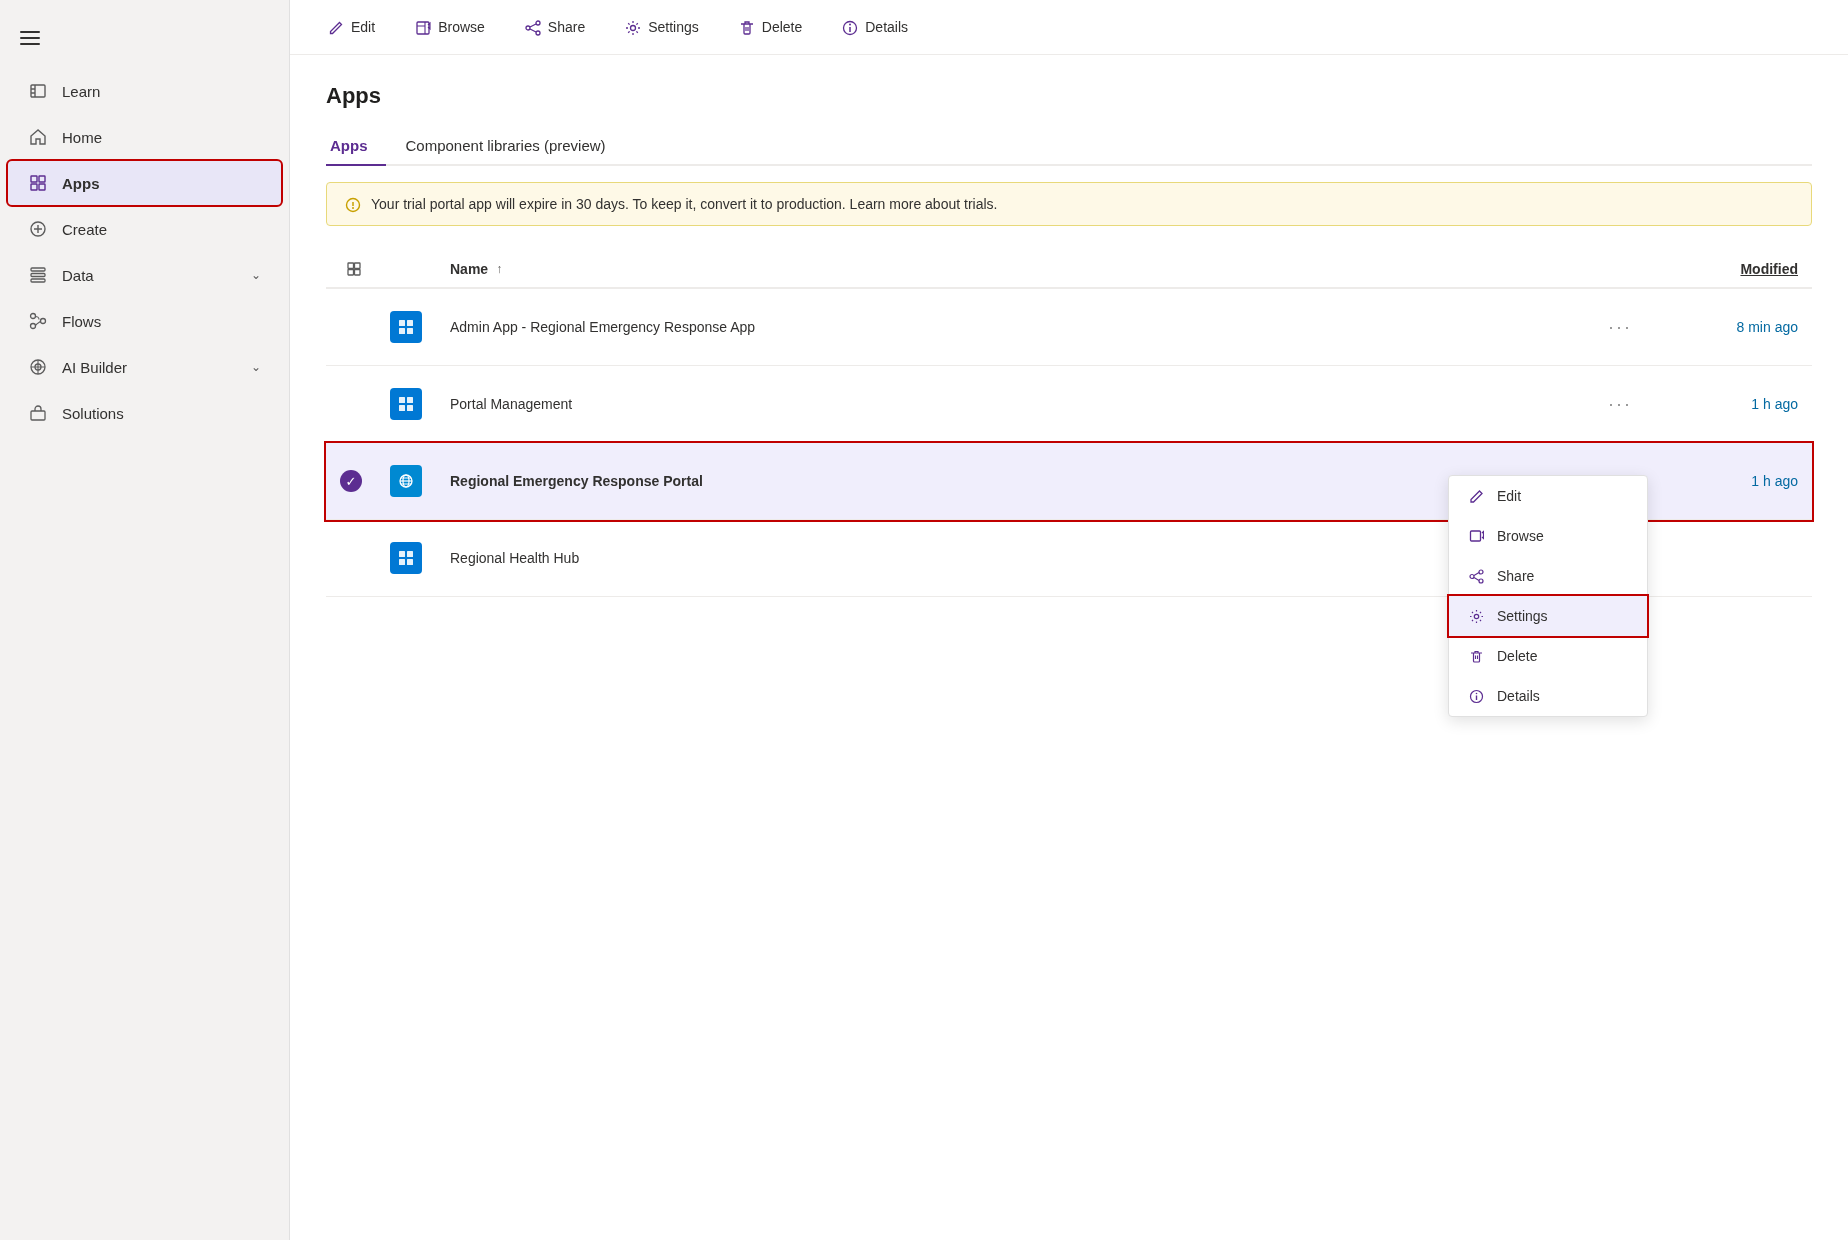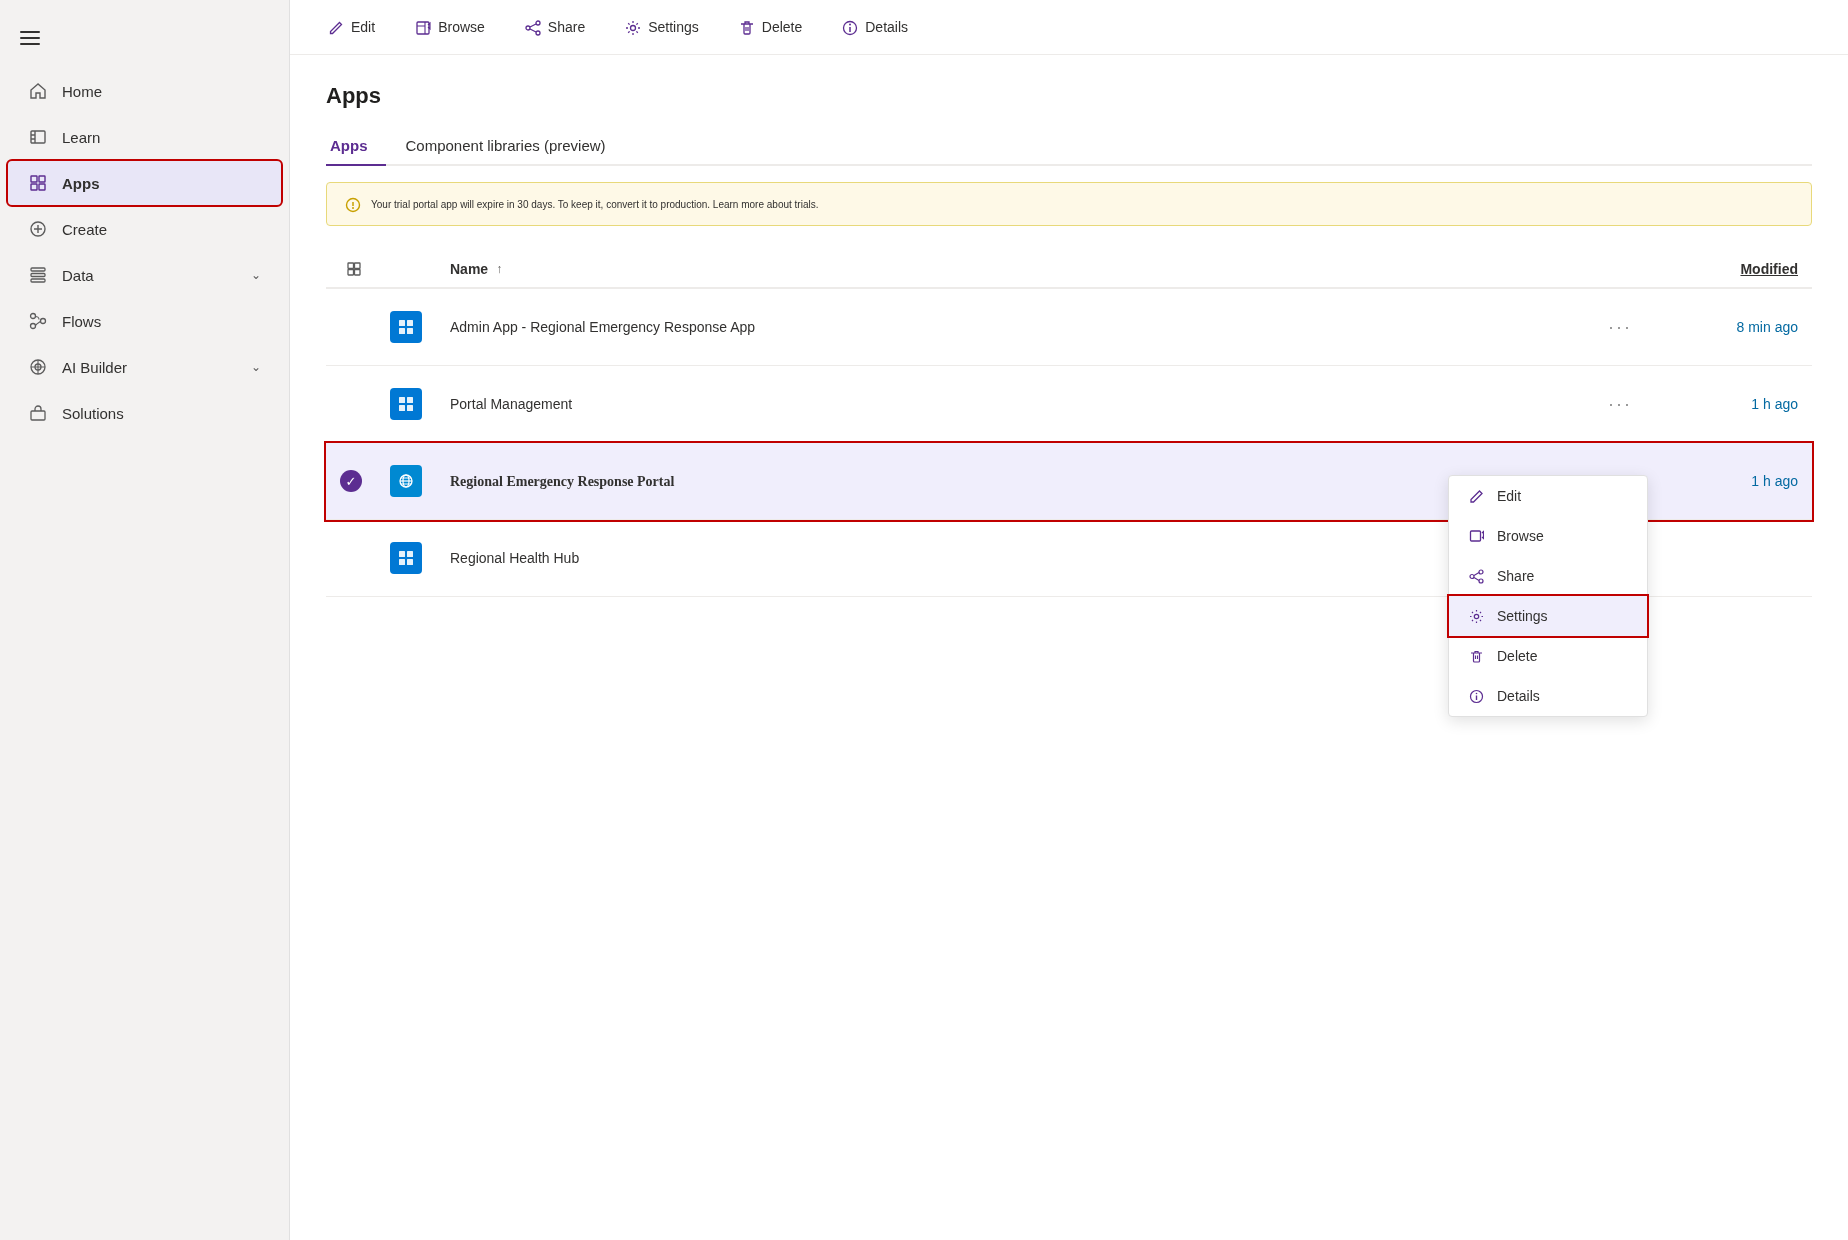--- a/index.html
+++ b/index.html
@@ -144,21 +144,21 @@
     
     .notice-banner {
       background: #fef9e7;
       border: 1px solid #e8d97a;
       border-radius: 4px;
       padding: 12px 18px;
       display: flex;
       align-items: center;
       gap: 10px;
       margin-bottom: 24px;
-      font-size: 10px;
+      font-size: 14px;
       color: #323130;
     }
     .notice-icon {
       color: #c8a000;
       font-size: 16px;
       flex-shrink: 0;
     }
 
     
     .apps-table {
@@ -269,51 +269,51 @@
       display: flex;
       align-items: center;
       justify-content: center;
     }
 
     
     svg { display: inline-block; vertical-align: middle; }
 
     .sort-arrow { font-size: 12px; margin-left: 4px; color: #605e5c; }
     .name-col-header { display: flex; align-items: center; gap: 4px; }
-    .app-name-bold { font-weight: 600; font-family: Liberation Serif, serif; }
+    .app-name-bold { font-weight: 600; }
   </style>
 </head>
 <body>
 
 <nav class="sidebar">
   <div class="sidebar-hamburger">
     <svg width="20" height="20" viewBox="0 0 20 20" fill="none">
       <rect y="3" width="20" height="2" rx="1" fill="#323130"></rect>
       <rect y="9" width="20" height="2" rx="1" fill="#323130"></rect>
       <rect y="15" width="20" height="2" rx="1" fill="#323130"></rect>
     </svg>
   </div>
 
   <div class="sidebar-item">
     <span class="icon">
       <svg width="18" height="18" viewBox="0 0 18 18" fill="none">
-        <path d="M9 2L2 8v8h5v-5h4v5h5V8L9 2z" stroke="#5c5c5c" stroke-width="1.4" fill="none"></path>
-      </svg>
-    </span>
-    <span class="label">Home</span>
-  </div>
-
-  <div class="sidebar-item">
-    <span class="icon">
-      <svg width="18" height="18" viewBox="0 0 18 18" fill="none">
         <rect x="2" y="3" width="14" height="12" rx="1" stroke="#5c5c5c" stroke-width="1.4" fill="none"></rect>
         <path d="M6 3v12M2 7h4M2 11h4" stroke="#5c5c5c" stroke-width="1.4"></path>
       </svg>
     </span>
     <span class="label">Learn</span>
+  </div>
+
+  <div class="sidebar-item">
+    <span class="icon">
+      <svg width="18" height="18" viewBox="0 0 18 18" fill="none">
+        <path d="M9 2L2 8v8h5v-5h4v5h5V8L9 2z" stroke="#5c5c5c" stroke-width="1.4" fill="none"></path>
+      </svg>
+    </span>
+    <span class="label">Home</span>
   </div>
 
   <div class="sidebar-item active">
     <span class="icon">
       <svg width="18" height="18" viewBox="0 0 18 18" fill="none">
         <rect x="2" y="2" width="6" height="6" rx="0.5" stroke="#5c2d91" stroke-width="1.4" fill="none"></rect>
         <rect x="10" y="2" width="6" height="6" rx="0.5" stroke="#5c2d91" stroke-width="1.4" fill="none"></rect>
         <rect x="2" y="10" width="6" height="6" rx="0.5" stroke="#5c2d91" stroke-width="1.4" fill="none"></rect>
         <rect x="10" y="10" width="6" height="6" rx="0.5" stroke="#5c2d91" stroke-width="1.4" fill="none"></rect>
       </svg>

